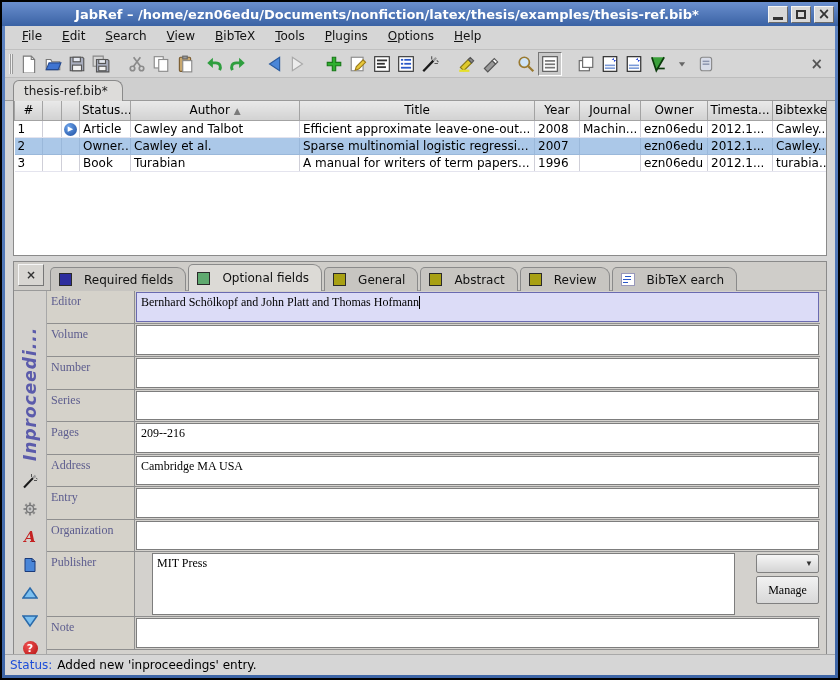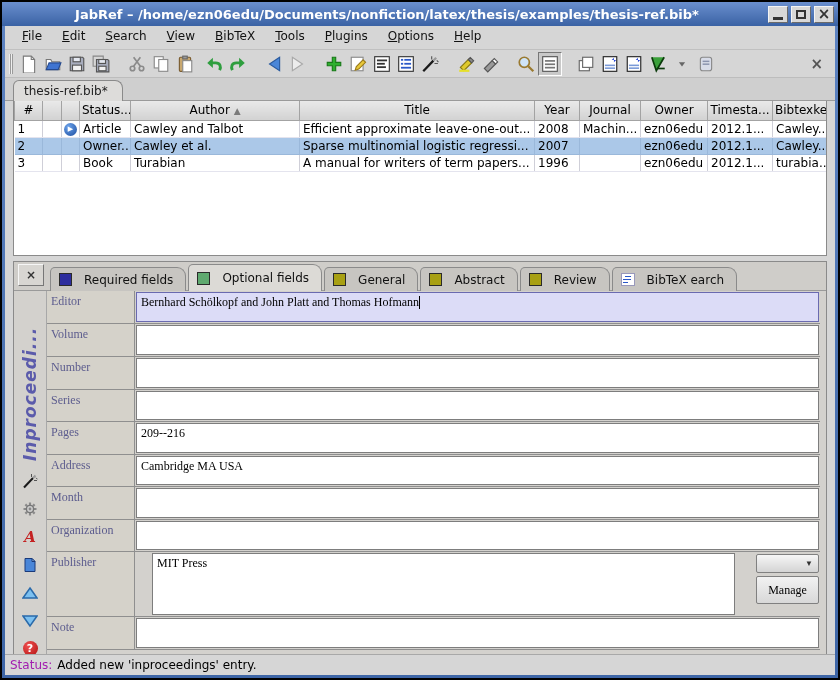--- a/index.html
+++ b/index.html
@@ -123,21 +123,21 @@
   .combo-btn { height:19px; background:linear-gradient(#f6f6f6,#d4d4d4); border:1px solid #808080;
                border-radius:2px; display:flex; align-items:center; justify-content:flex-end;
                padding:0 5px; font-size:8px; color:#333; }
   .manage-btn { height:28px; background:linear-gradient(#f2f2f2,#d8d8d8); border:1px solid #808080;
                 border-radius:2px; font-size:12px; color:#000; display:flex; align-items:center;
                 justify-content:center; }
 
   
   .statusbar { height:21px; background:#d6d6d6; border-top:1px solid #a8a8a8;
                display:flex; align-items:center; padding:0 5px; font-size:12px; }
-  .status-label { color:#a21caf; margin-right:5px; }
+  .status-label { color:#1d4ed8; margin-right:5px; }
 </style>
 </head>
 <body>
 
 <div class="window">
 
   <div class="titlebar">
     <div class="title-text">JabRef – /home/ezn06edu/Documents/nonfiction/latex/thesis/examples/thesis-ref.bib*</div>
     <div class="winbtns">
       <div class="winbtn">
@@ -536,21 +536,21 @@
                 <div class="fvalue">209--216</div>
               </div>
           </div>
           <div class="frow h32">
             <div class="flabel">Address</div>
             <div class="fvalue-wrap">
                 <div class="fvalue">Cambridge MA USA</div>
               </div>
           </div>
           <div class="frow h33">
-            <div class="flabel">Month</div>
+            <div class="flabel">Entry</div>
             <div class="fvalue-wrap">
                 <div class="fvalue"></div>
               </div>
           </div>
           <div class="frow h32">
             <div class="flabel">Organization</div>
             <div class="fvalue-wrap">
                 <div class="fvalue"></div>
               </div>
           </div>

